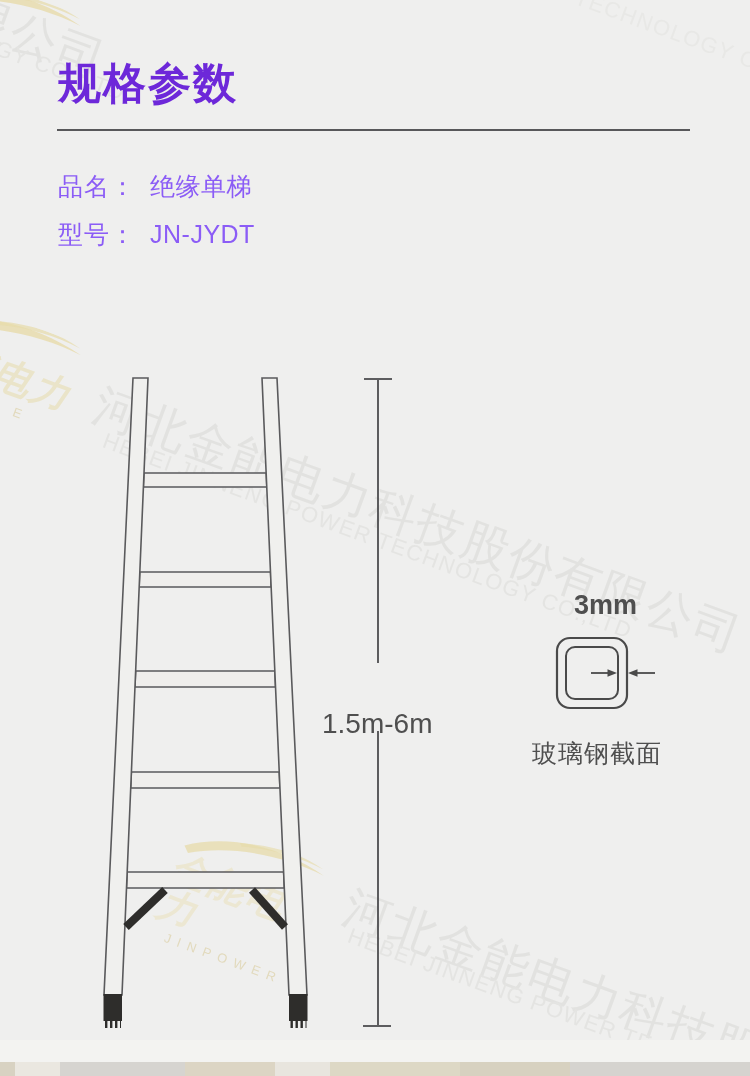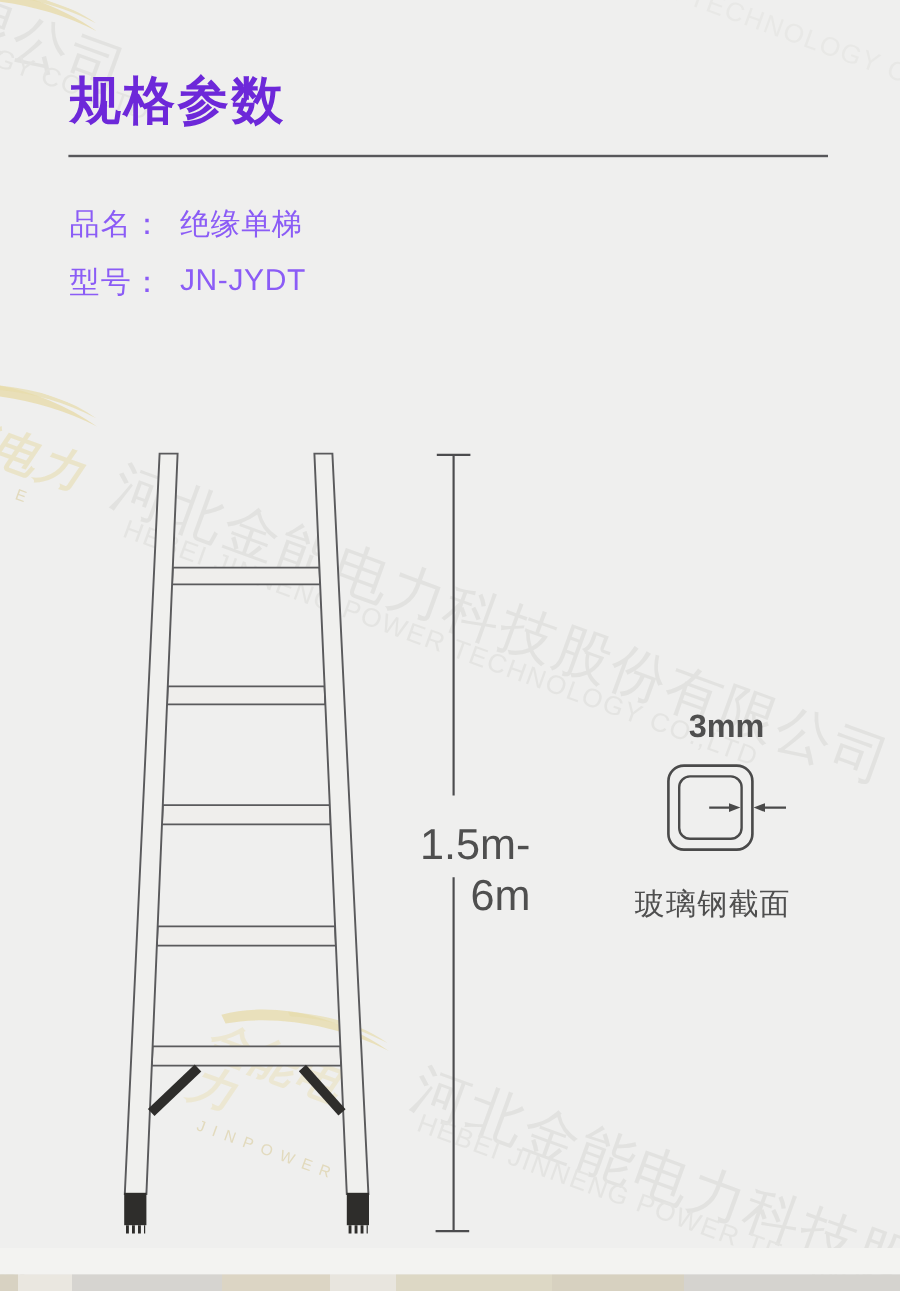--- a/index.html
+++ b/index.html
@@ -19,23 +19,23 @@
   
   .content{position:absolute;inset:0;z-index:1;}
   .title{position:absolute;left:58px;top:55px;font-size:43px;font-weight:600;color:#6d28d9;letter-spacing:2px;}
   .title-rule{position:absolute;left:57px;top:129px;width:633px;height:2px;background:#57575a;}
 
   .specs{position:absolute;left:58px;top:162px;}
   .spec-row{display:flex;height:48.5px;align-items:center;font-size:25px;color:#8b5cf6;}
   .spec-label{letter-spacing:1px;}
   .spec-value{margin-left:14px;letter-spacing:0.5px;}
 
-  .dim-text{position:absolute;left:322px;top:683px;width:120px;text-align:right;font-size:36px;color:#4f4f4f;}
+  .dim-text{position:absolute;left:322px;top:708px;width:120px;text-align:left;font-size:28px;color:#4f4f4f;}
   .thickness{position:absolute;left:543px;top:590px;width:125px;text-align:center;font-size:27px;color:#4f4f4f;font-weight:bold;}
-  .section-label{position:absolute;left:529px;top:737px;width:145px;text-align:left;font-size:25px;color:#4f4f4f;letter-spacing:1px;}
+  .section-label{position:absolute;left:517px;top:737px;width:145px;text-align:right;font-size:25px;color:#4f4f4f;letter-spacing:1px;}
 
   .ladder-svg{position:absolute;left:90px;top:370px;}
   .cross-svg{position:absolute;left:543px;top:630px;}
 
   .bottom-strip{position:absolute;left:0;top:1062px;width:750px;height:14px;display:flex;}
   .bottom-strip div{height:100%;}
   .pre-strip{position:absolute;left:0;top:1040px;width:750px;height:22px;background:#f3f3f1;}
 </style>
 </head>
 <body>

